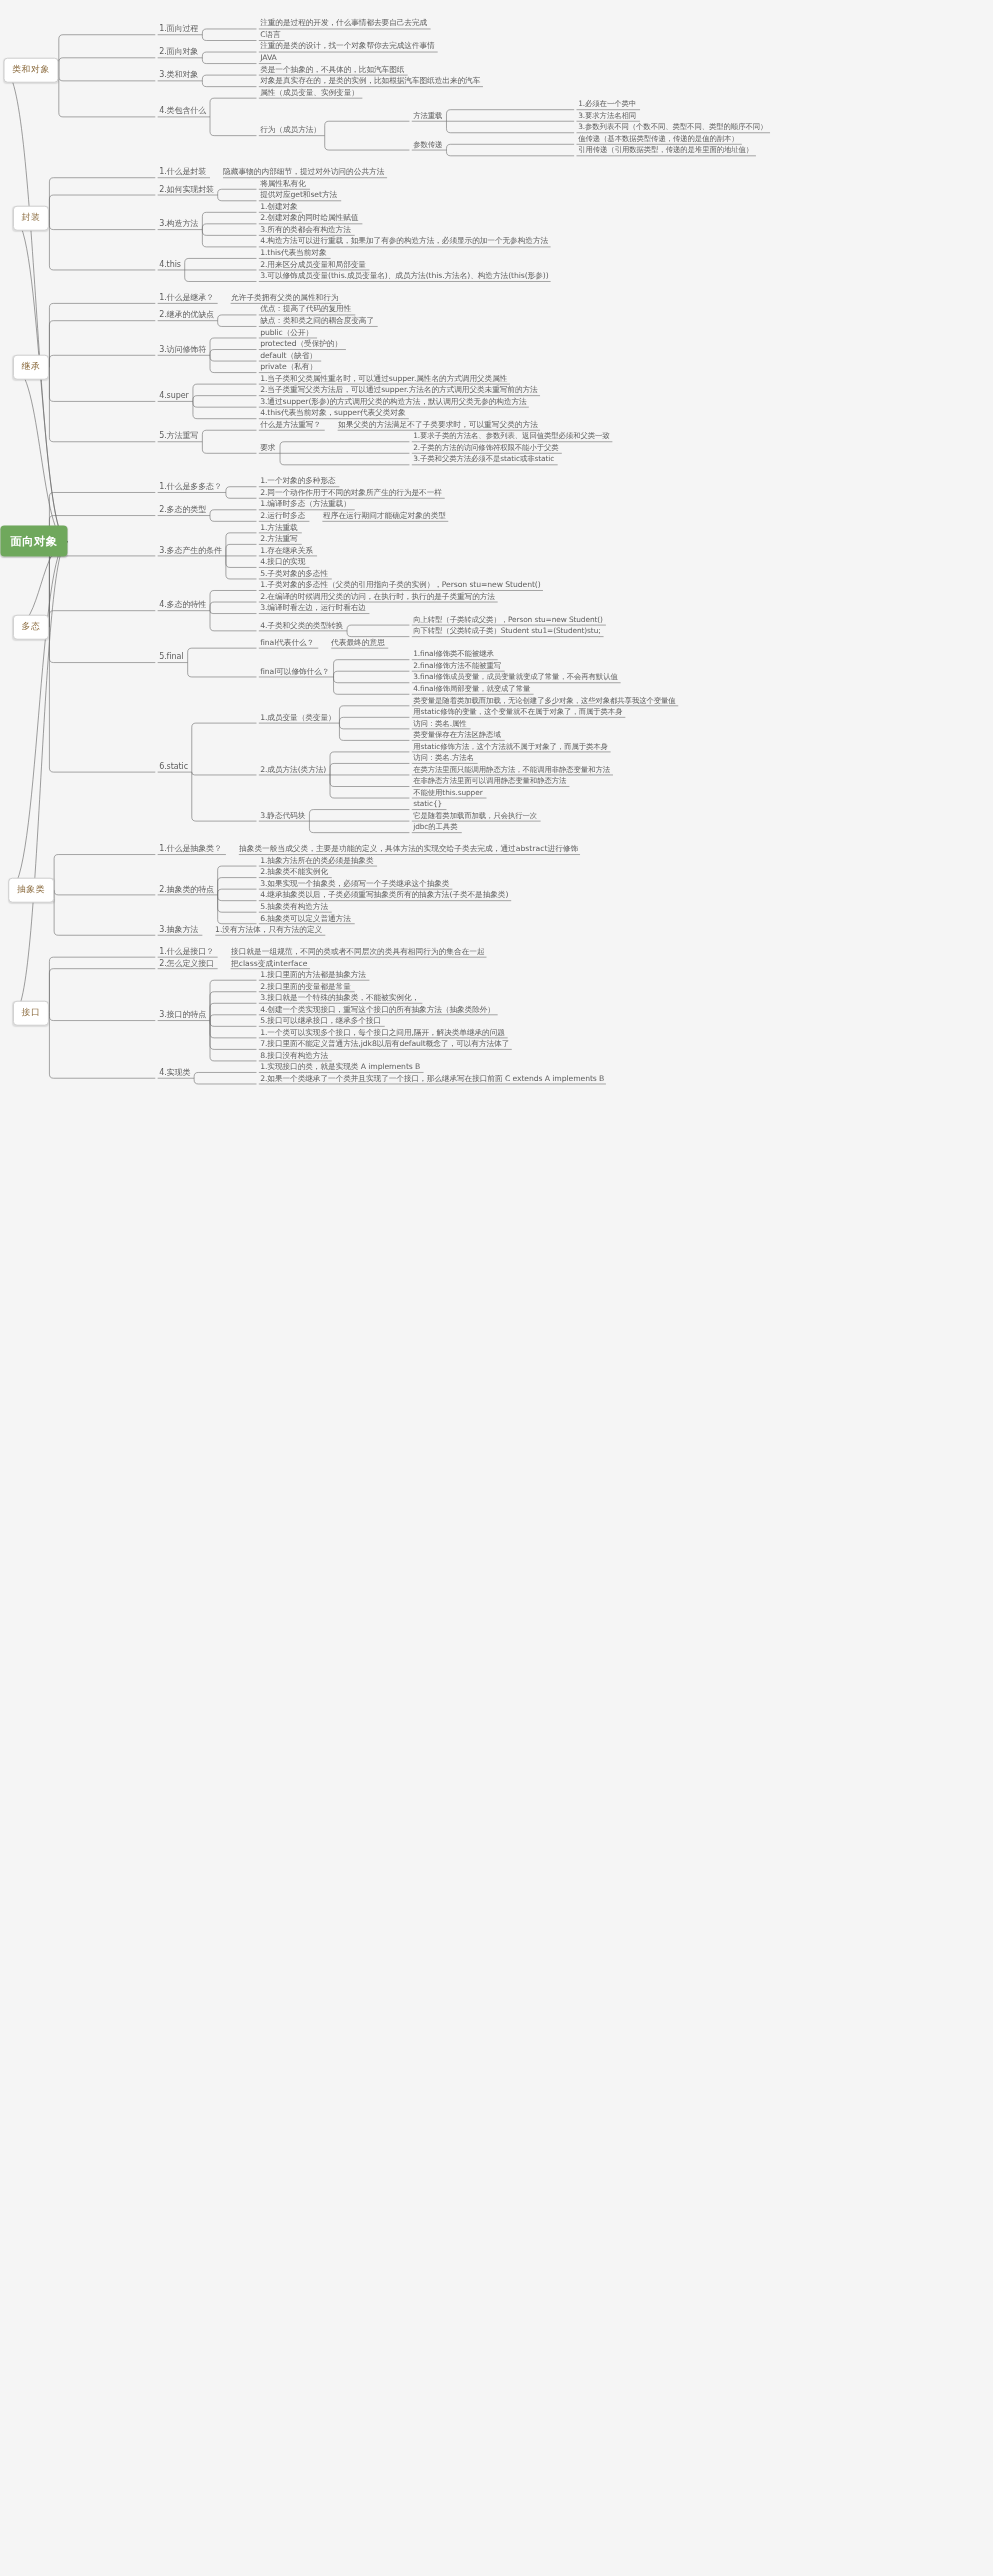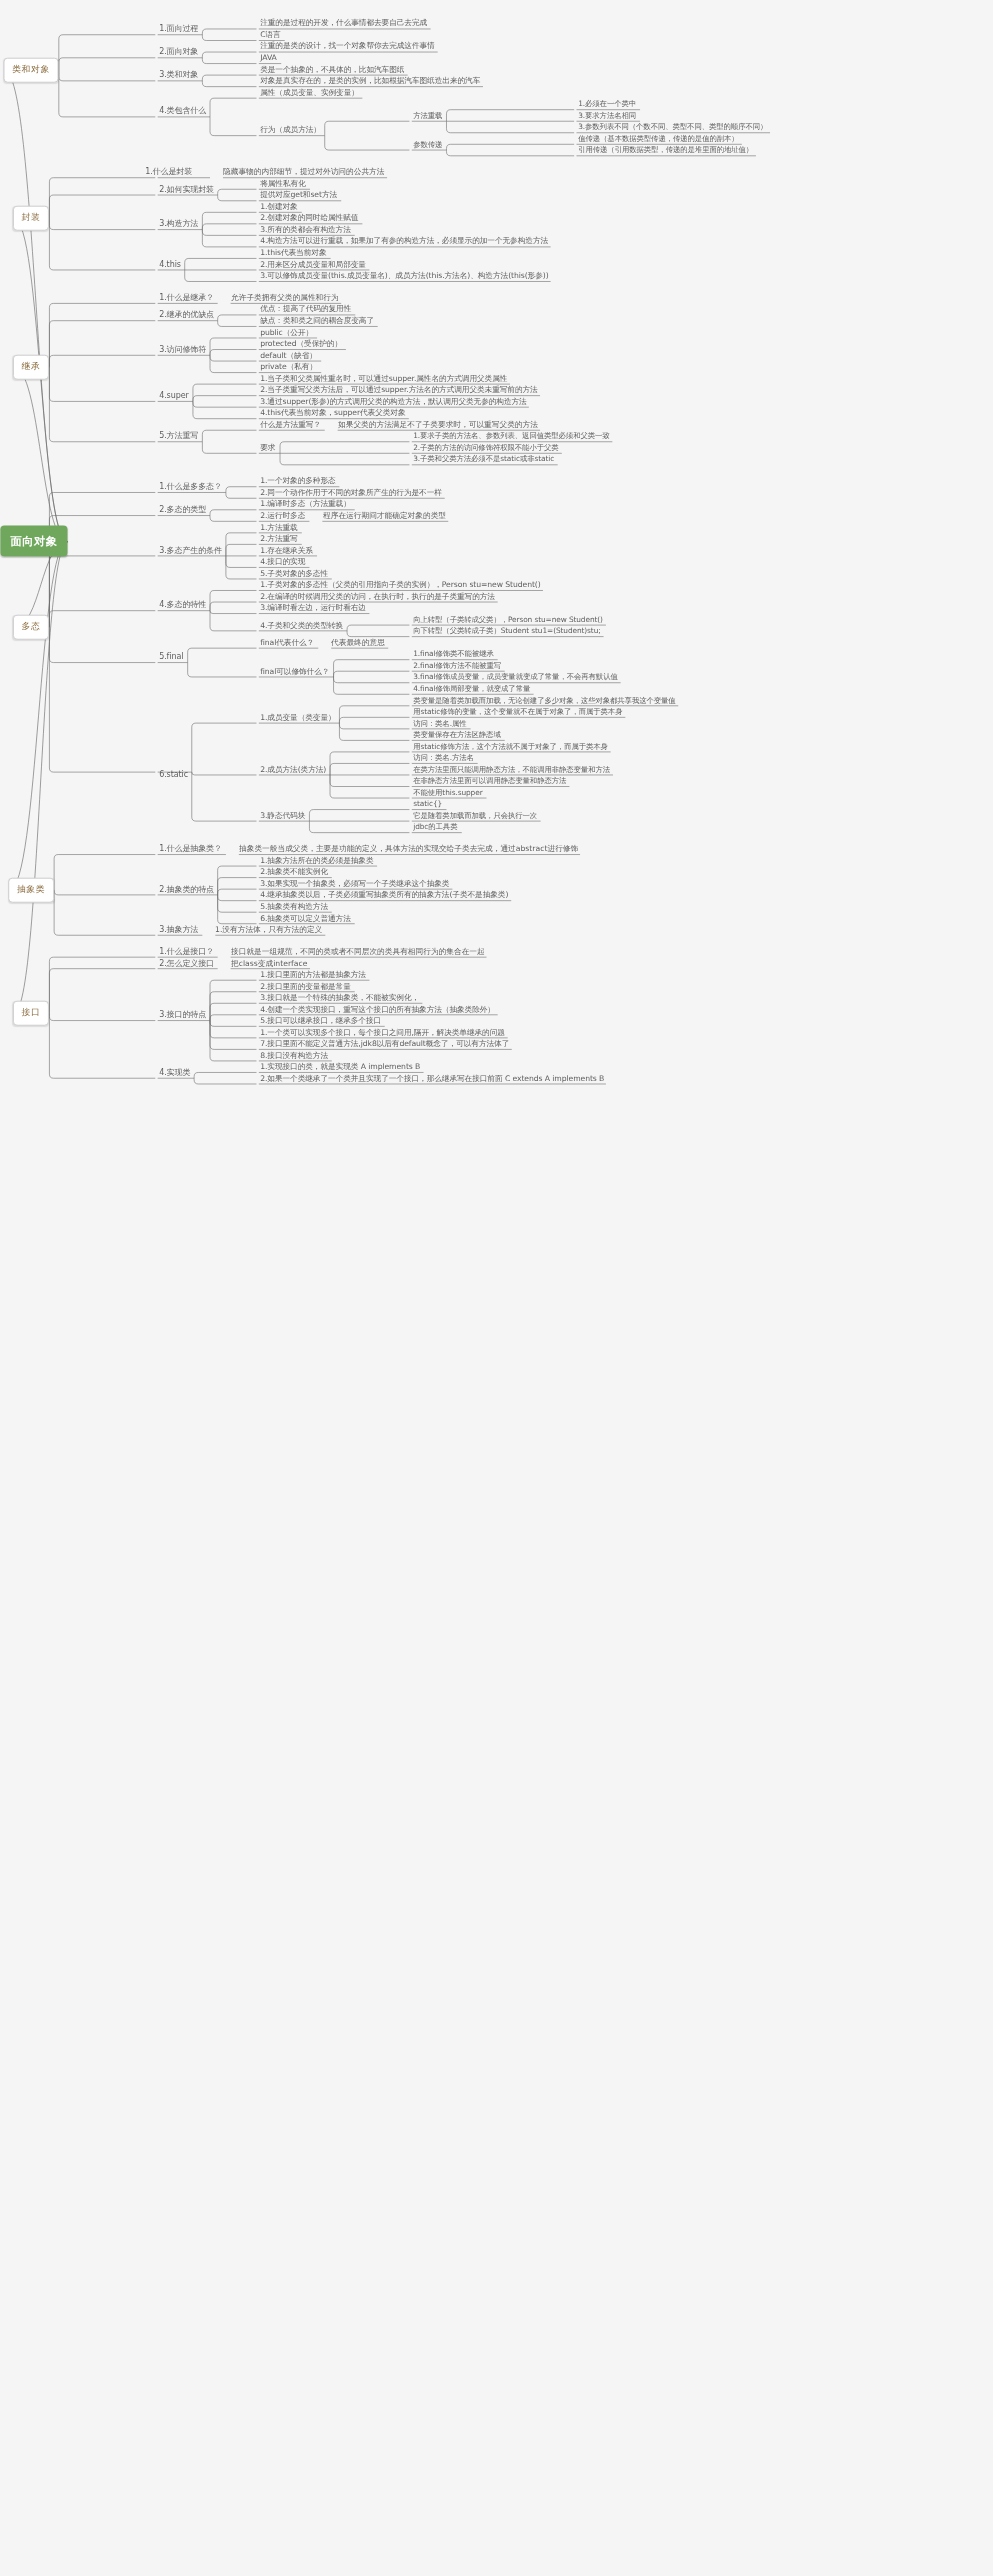--- a/index.html
+++ b/index.html
@@ -341,21 +341,21 @@
       <div class="node lvl2" style="left: 158px; top: 111px;">4.类包含什么</div>
       <div class="node lvl3" style="left: 259px; top: 93px;">属性（成员变量、实例变量）</div>
       <div class="node lvl3" style="left: 259px; top: 130px;">行为（成员方法）</div>
       <div class="node lvl4" style="left: 412px; top: 116px;">方法重载</div>
       <div class="node lvl4" style="left: 577px; top: 104px;">1.必须在一个类中</div>
       <div class="node lvl4" style="left: 577px; top: 116px;">3.要求方法名相同</div>
       <div class="node lvl4" style="left: 577px; top: 127px;">3.参数列表不同（个数不同、类型不同、类型的顺序不同）</div>
       <div class="node lvl4" style="left: 412px; top: 145px;">参数传递</div>
       <div class="node lvl4" style="left: 577px; top: 139px;">值传递（基本数据类型传递，传递的是值的副本）</div>
       <div class="node lvl4" style="left: 577px; top: 150px;">引用传递（引用数据类型，传递的是堆里面的地址值）</div>
-      <div class="node lvl2" style="left: 144px; top: 172px;">1.什么是封装</div>
+      <div class="node lvl2" style="left: 158px; top: 172px;">1.什么是封装</div>
       <div class="aside" style="left: 223px; top: 172px;">隐藏事物的内部细节，提过对外访问的公共方法</div>
       <div class="node lvl2" style="left: 158px; top: 190px;">2.如何实现封装</div>
       <div class="node lvl3" style="left: 259px; top: 184px;">将属性私有化</div>
       <div class="node lvl3" style="left: 259px; top: 195px;">提供对应get和set方法</div>
       <div class="node lvl2" style="left: 158px; top: 224px;">3.构造方法</div>
       <div class="node lvl3" style="left: 259px; top: 207px;">1.创建对象</div>
       <div class="node lvl3" style="left: 259px; top: 218px;">2.创建对象的同时给属性赋值</div>
       <div class="node lvl3" style="left: 259px; top: 230px;">3.所有的类都会有构造方法</div>
       <div class="node lvl3" style="left: 259px; top: 241px;">4.构造方法可以进行重载，如果加了有参的构造方法，必须显示的加一个无参构造方法</div>
       <div class="node lvl2" style="left: 158px; top: 265px;">4.this</div>
@@ -405,21 +405,21 @@
       <div class="node lvl4" style="left: 412px; top: 620px;">向上转型（子类转成父类），Person stu=new Student()</div>
       <div class="node lvl4" style="left: 412px; top: 631px;">向下转型（父类转成子类）Student stu1=(Student)stu;</div>
       <div class="node lvl2" style="left: 158px; top: 657px;">5.final</div>
       <div class="node lvl3" style="left: 259px; top: 643px;">final代表什么？</div>
       <div class="aside" style="left: 331px; top: 643px;">代表最终的意思</div>
       <div class="node lvl3" style="left: 259px; top: 672px;">final可以修饰什么？</div>
       <div class="node lvl4" style="left: 412px; top: 654px;">1.final修饰类不能被继承</div>
       <div class="node lvl4" style="left: 412px; top: 666px;">2.final修饰方法不能被重写</div>
       <div class="node lvl4" style="left: 412px; top: 677px;">3.final修饰成员变量，成员变量就变成了常量，不会再有默认值</div>
       <div class="node lvl4" style="left: 412px; top: 689px;">4.final修饰局部变量，就变成了常量</div>
-      <div class="node lvl2" style="left: 158px; top: 767px; margin-top: 8px;">6.static</div>
+      <div class="node lvl2" style="left: 158px; top: 767px;">6.static</div>
       <div class="node lvl3" style="left: 259px; top: 718px;">1.成员变量（类变量）</div>
       <div class="node lvl4" style="left: 412px; top: 701px;">类变量是随着类加载而加载，无论创建了多少对象，这些对象都共享我这个变量值</div>
       <div class="node lvl4" style="left: 412px; top: 712px;">用static修饰的变量，这个变量就不在属于对象了，而属于类本身</div>
       <div class="node lvl4" style="left: 412px; top: 724px;">访问：类名.属性</div>
       <div class="node lvl4" style="left: 412px; top: 735px;">类变量保存在方法区静态域</div>
       <div class="node lvl3" style="left: 259px; top: 770px;">2.成员方法(类方法)</div>
       <div class="node lvl4" style="left: 412px; top: 747px;">用static修饰方法，这个方法就不属于对象了，而属于类本身</div>
       <div class="node lvl4" style="left: 412px; top: 758px;">访问：类名.方法名</div>
       <div class="node lvl4" style="left: 412px; top: 770px;">在类方法里面只能调用静态方法，不能调用非静态变量和方法</div>
       <div class="node lvl4" style="left: 412px; top: 781px;">在非静态方法里面可以调用静态变量和静态方法</div>

